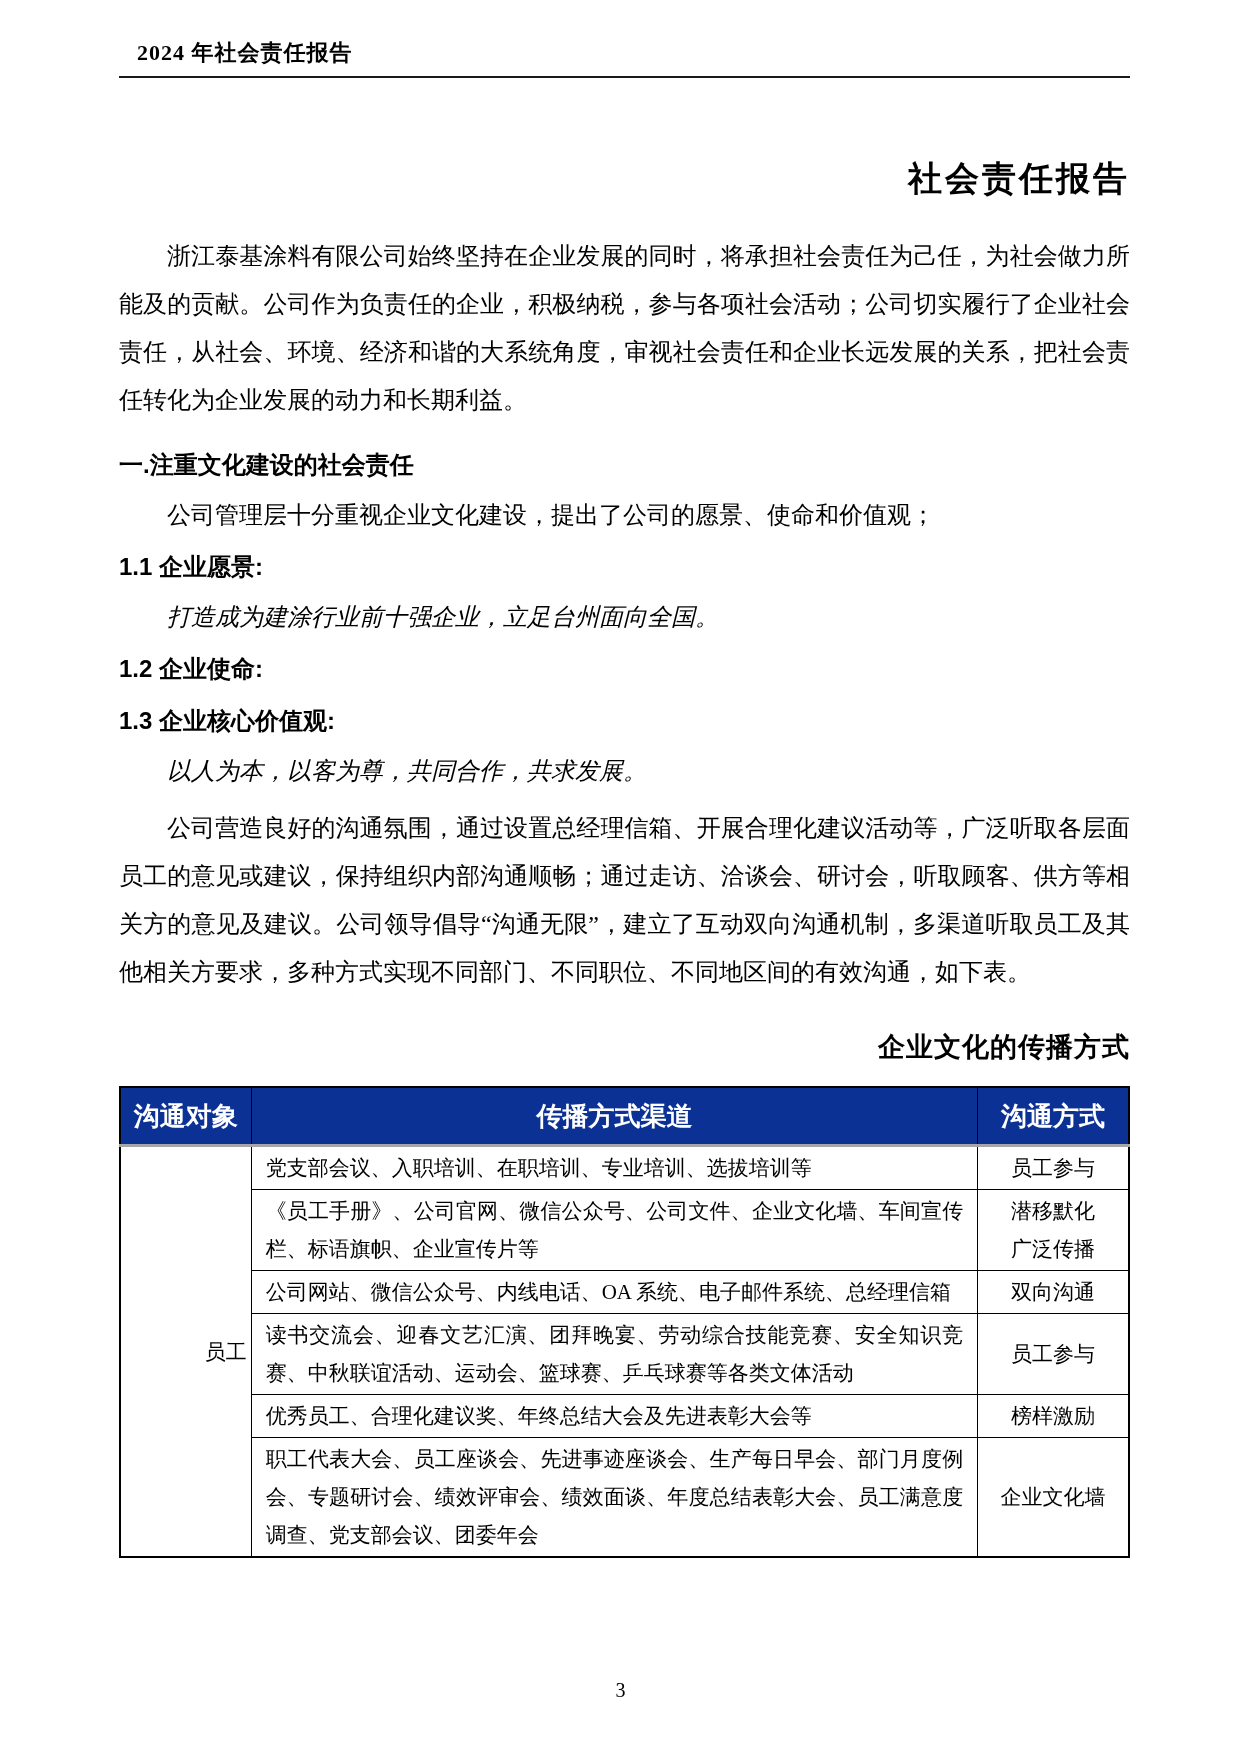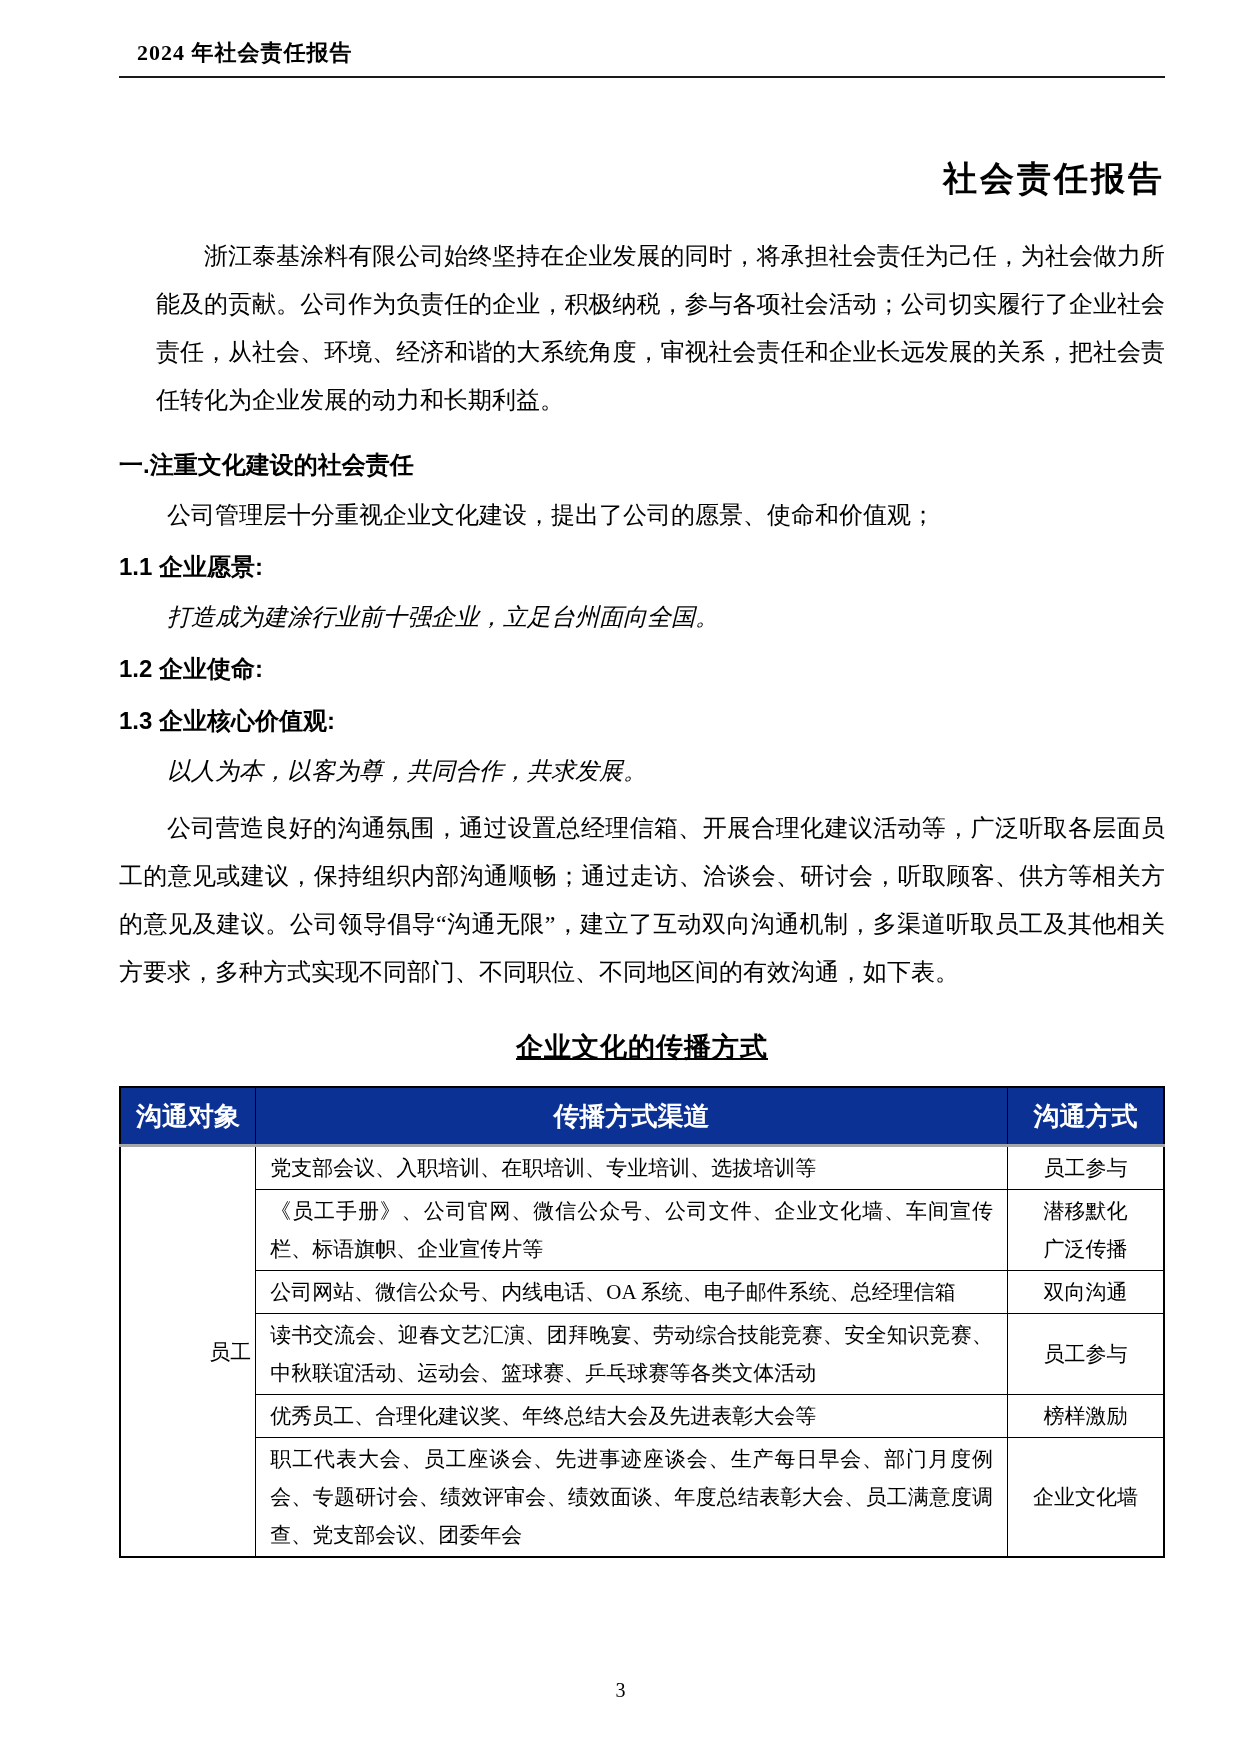--- a/index.html
+++ b/index.html
@@ -3,21 +3,21 @@
 <meta charset="utf-8">
 <style>
   html, body { margin: 0; padding: 0; background: #e8e8e8; }
   .page {
     position: relative;
     width: 1241px;
     height: 1754px;
     margin: 0 auto;
     background: #ffffff;
     box-sizing: border-box;
-    padding: 34px 76px 0 119px;
+    padding: 34px 111px 0 119px;
     font-family: "Liberation Serif", serif;
     color: #000000;
     overflow: hidden;
   }
   
   .doc-header {
     border-bottom: 2px solid #1a1a1a;
     padding: 4px 0 8px 18px;
   }
   .doc-header-title {
@@ -36,48 +36,47 @@
     line-height: 44px;
   }
   
   .para {
     margin: 0;
     font-size: 24px;
     line-height: 48px;
     text-align: justify;
     text-indent: 2em;
   }
-  .intro { margin-top: 32px; margin-left: 37px; }
+  .intro { margin-top: 32px; }
   .h2 {
     margin: 16px 0 0 0;
     font-family: "Liberation Sans", sans-serif;
     font-size: 24px;
     font-weight: bold;
     line-height: 50px;
   }
   .lead { line-height: 50px; }
   .h3 {
     margin: 2px 0 0 0;
     font-family: "Liberation Sans", sans-serif;
     font-size: 24px;
     font-weight: bold;
     line-height: 50px;
   }
   .sub-body { line-height: 50px; font-style: italic; }
   .comm { margin-top: 8px; }
   
   .table-title {
     margin-top: 34px;
-    text-align: center;
+    text-align: right;
     font-family: "Liberation Sans", sans-serif;
     font-size: 27px;
     font-weight: bold;
     letter-spacing: 1px;
     line-height: 34px;
-    text-decoration: underline;
   }
   table.comm-table {
     width: 100%;
     margin-top: 22px;
     border-collapse: collapse;
     border: 2px solid #000000;
     table-layout: fixed;
   }
   .comm-table col.c1 { width: 13%; }
   .comm-table col.c2 { width: 72%; }

